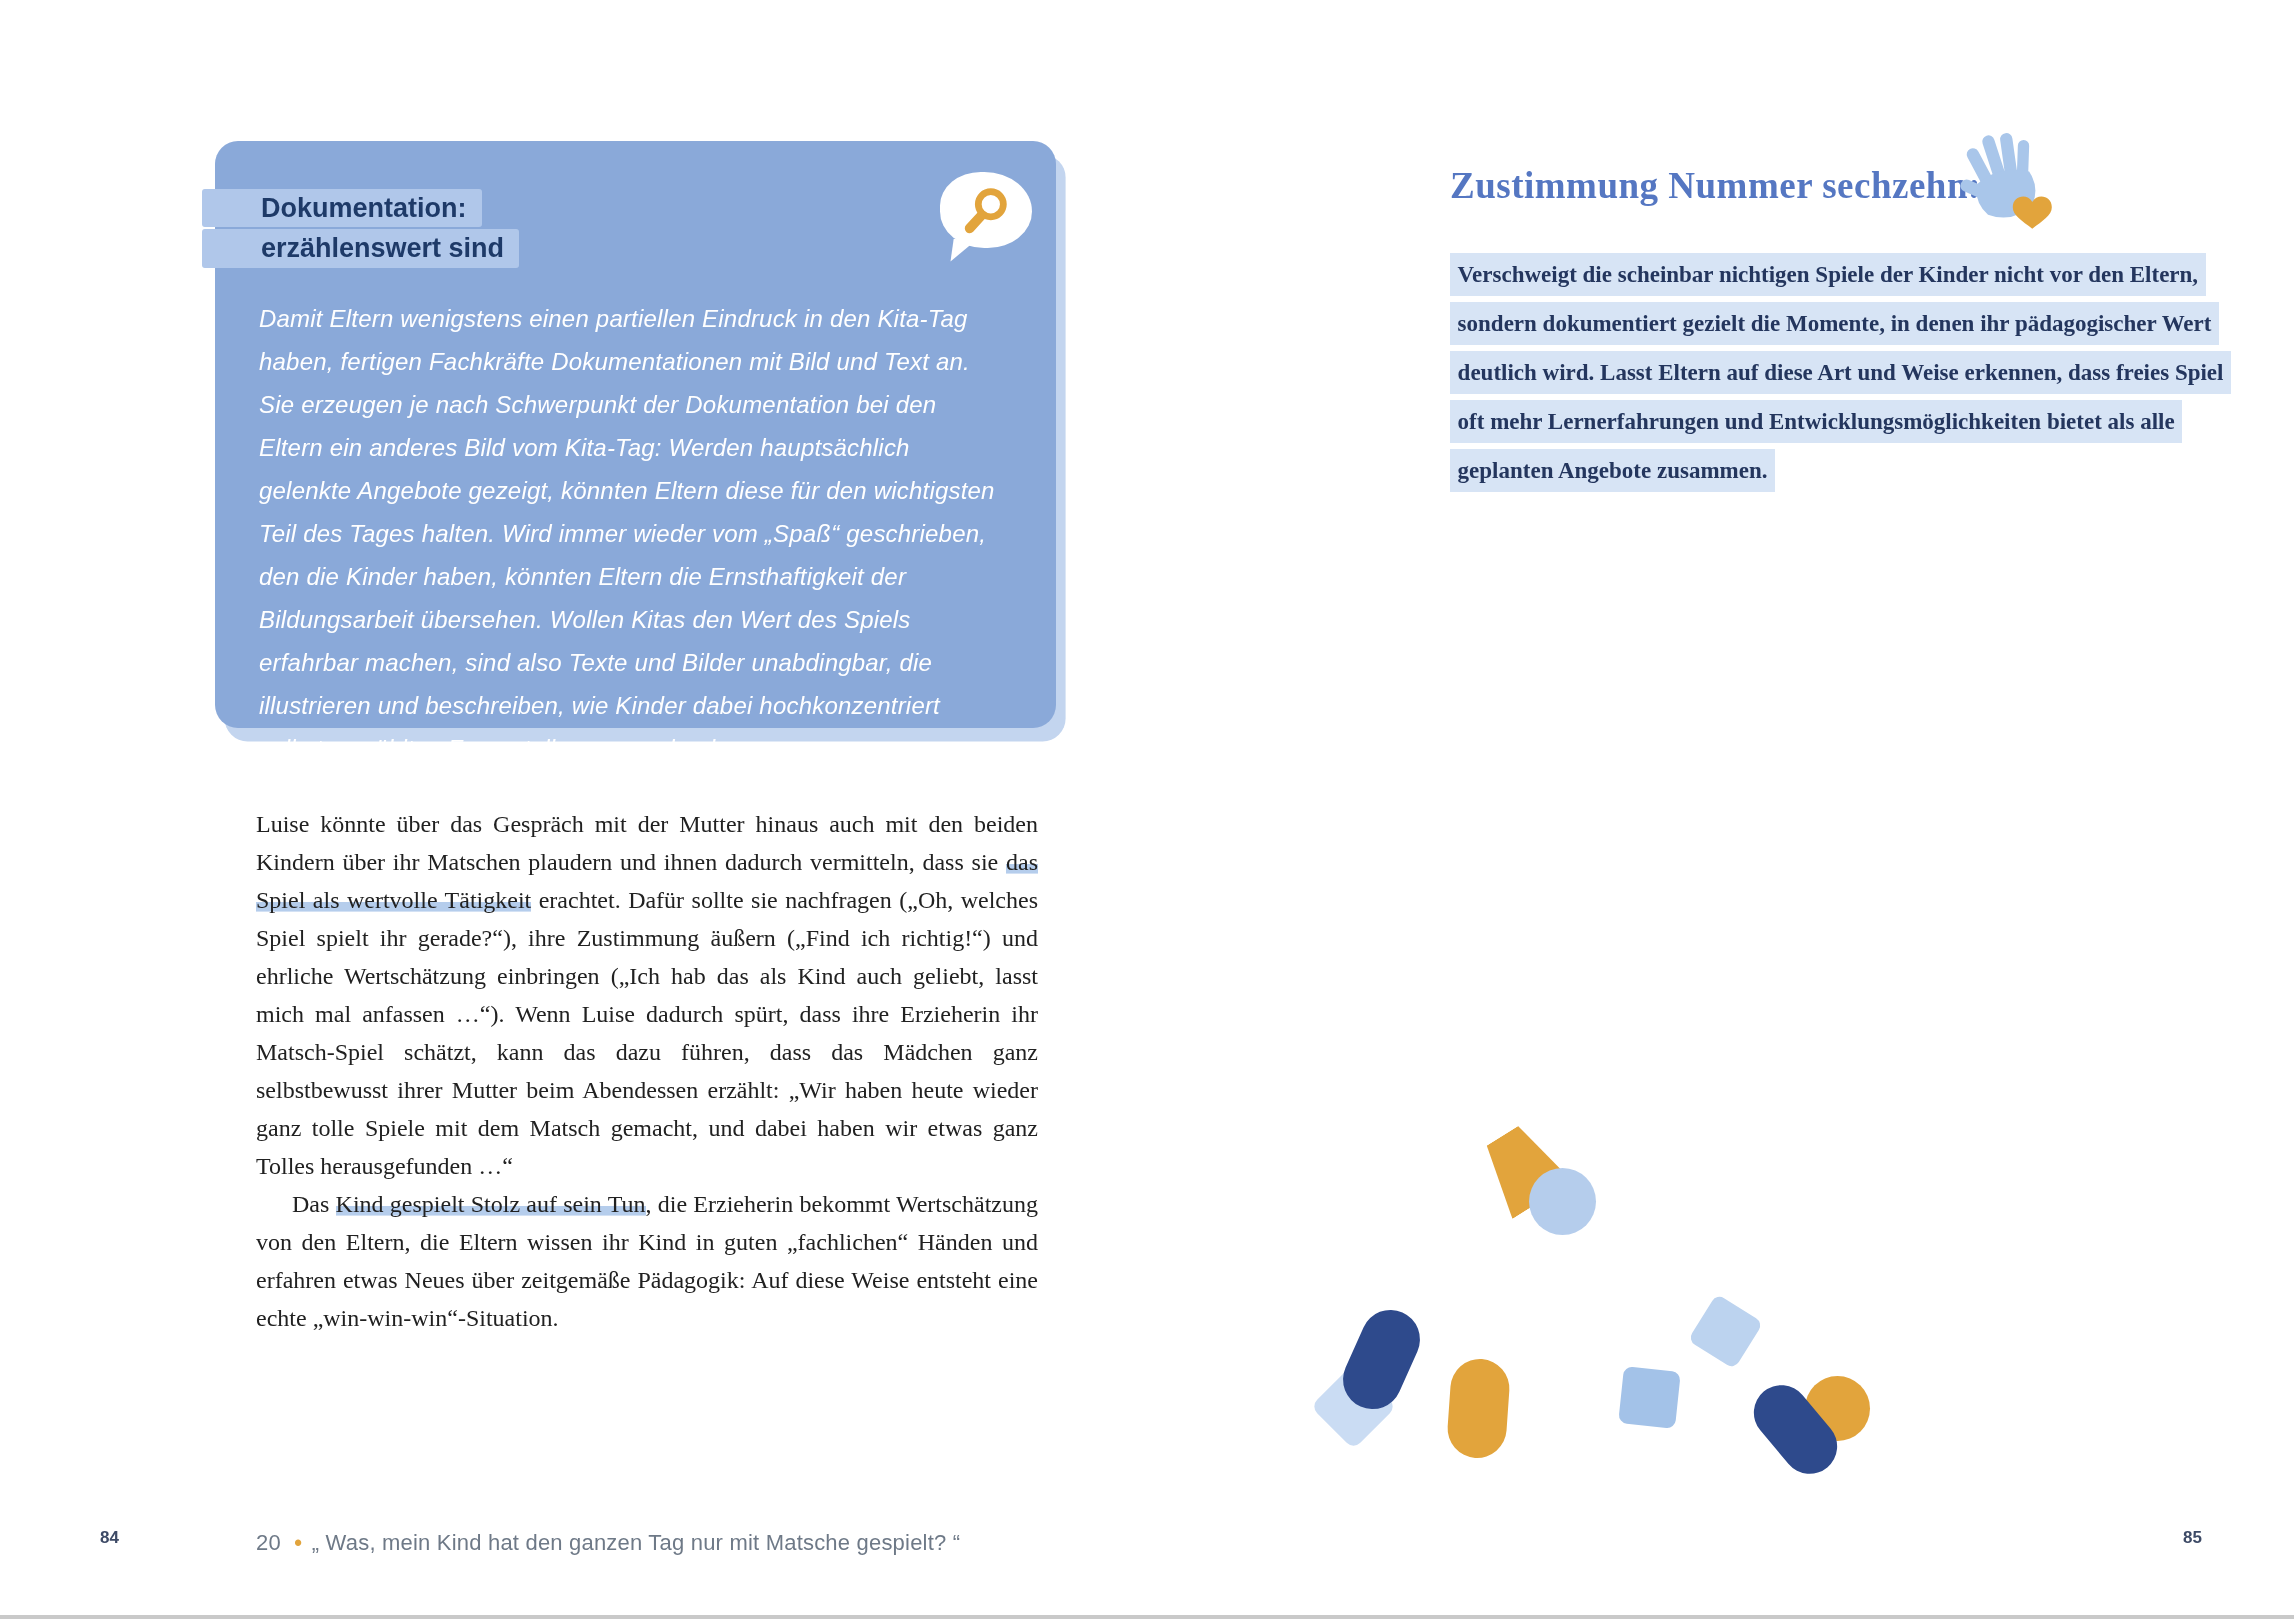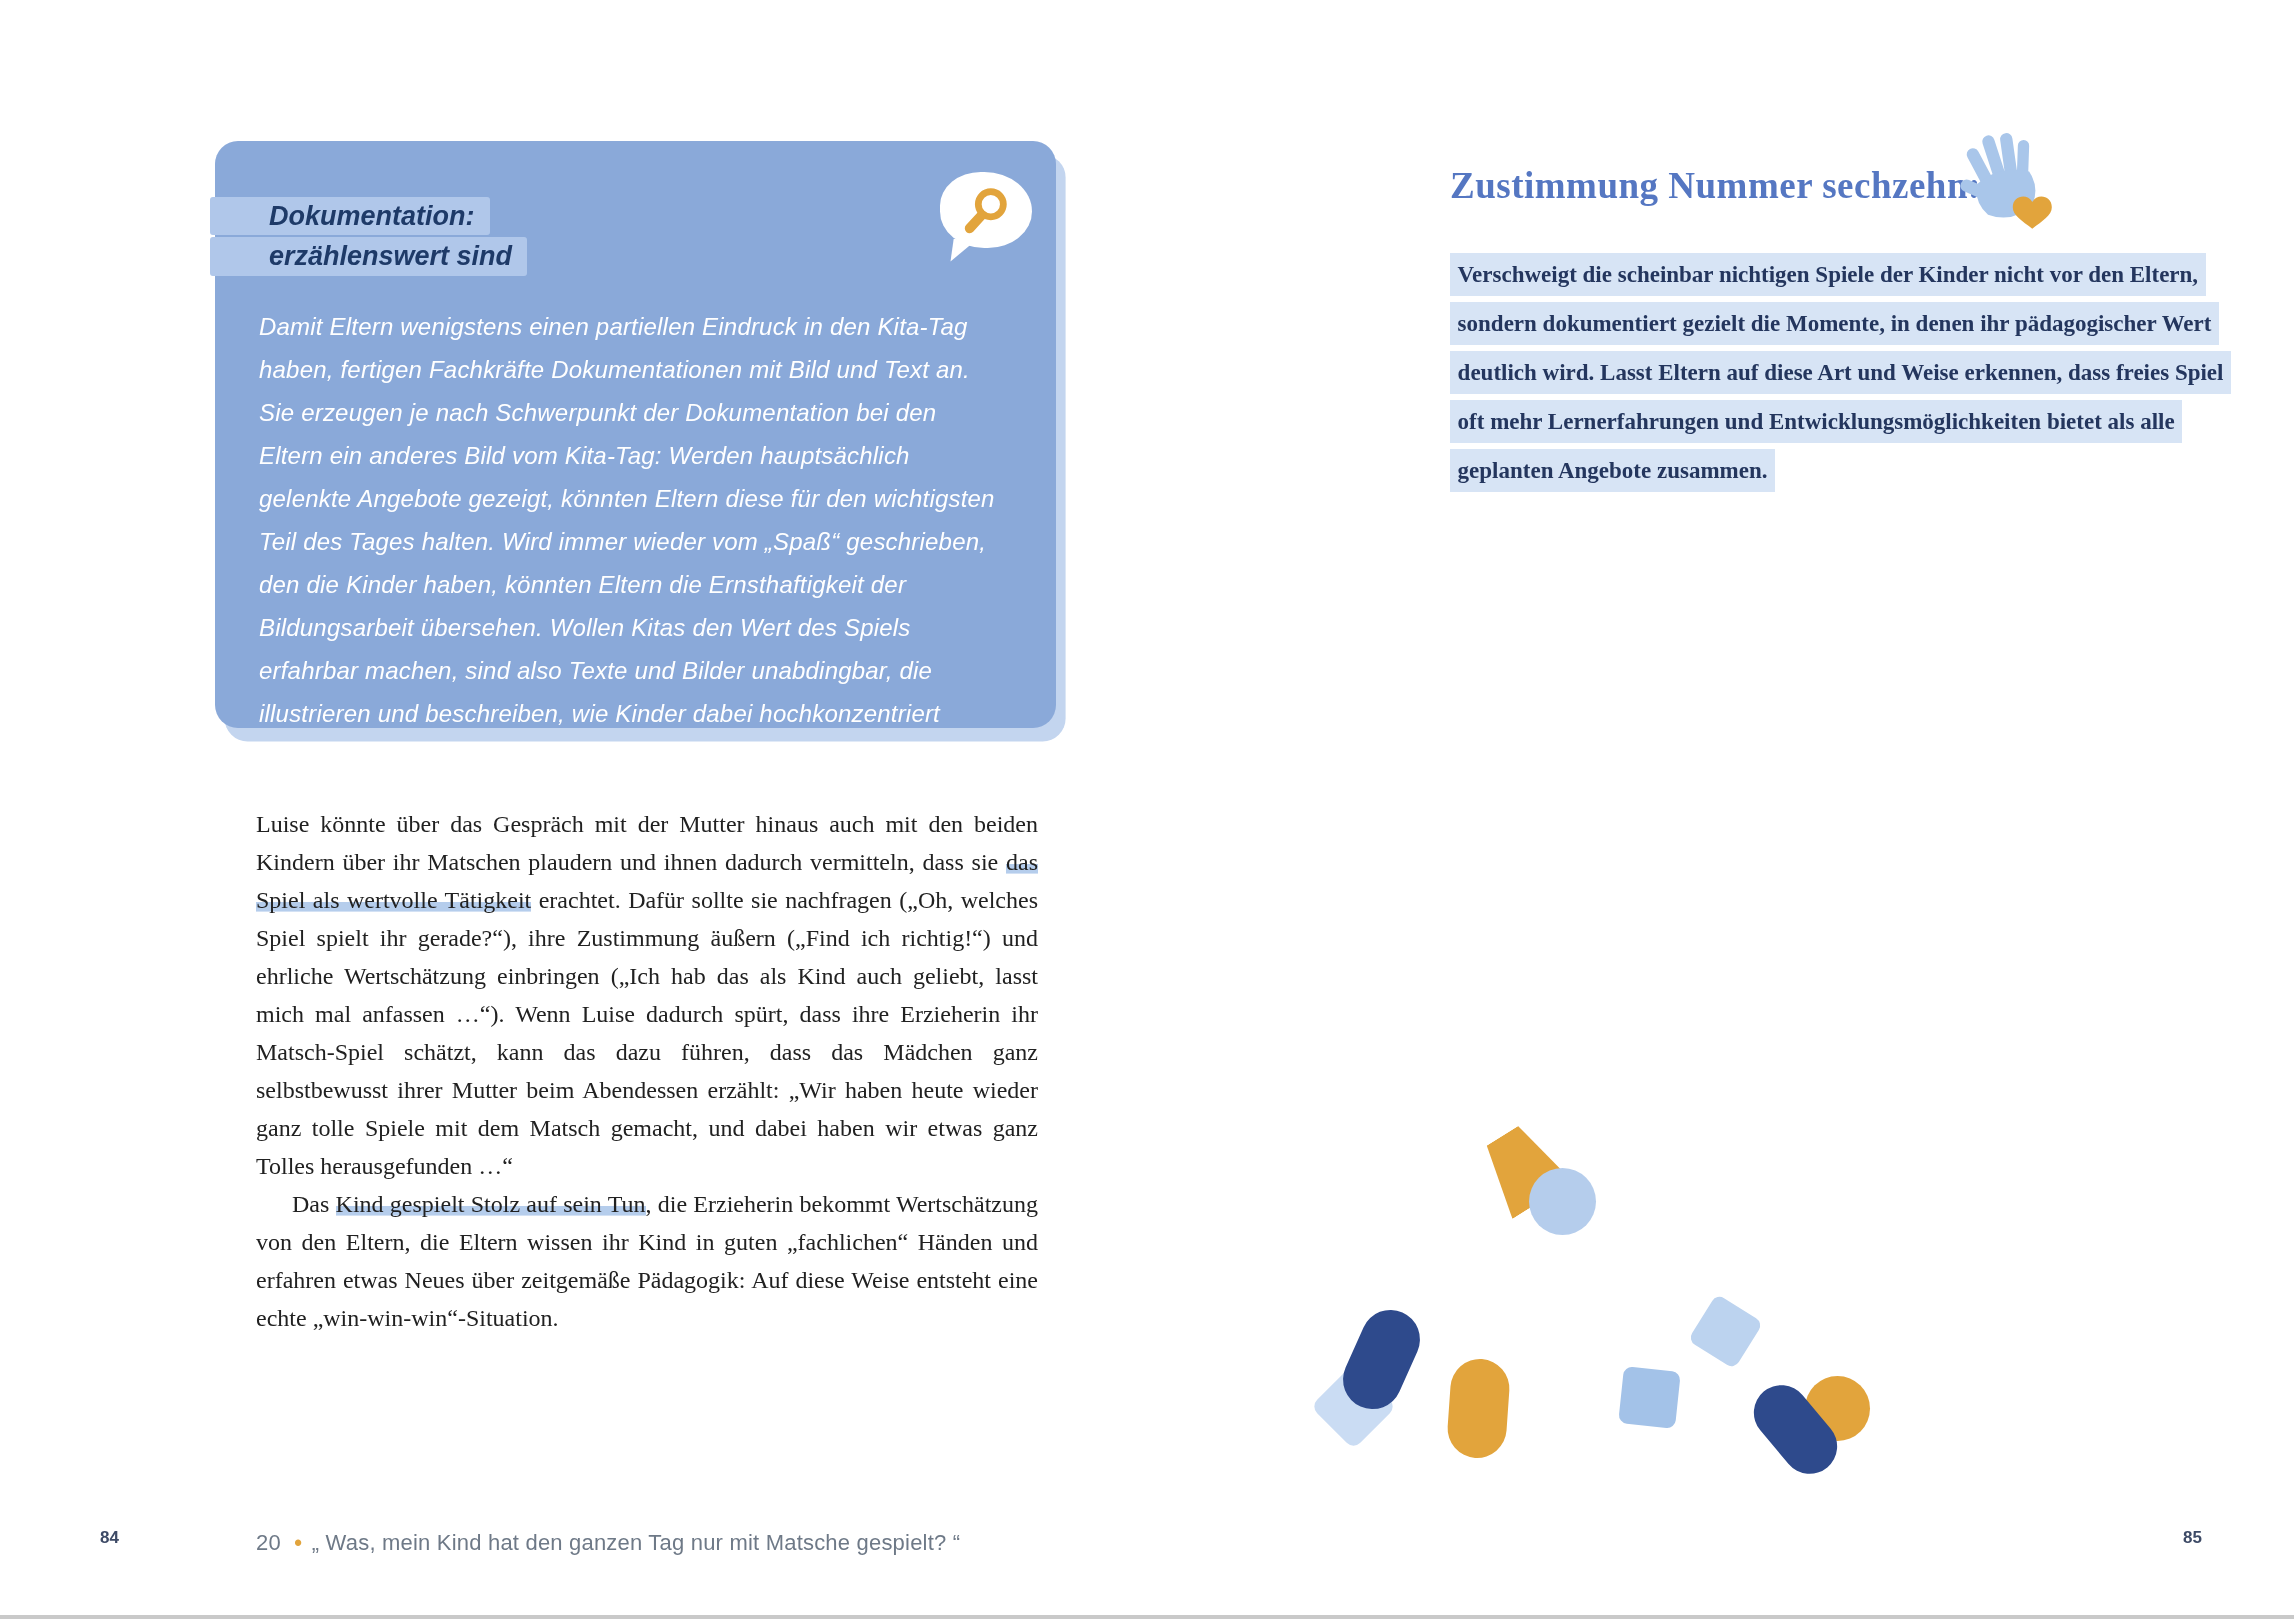--- a/index.html
+++ b/index.html
@@ -12,21 +12,21 @@
   html,body{margin:0;padding:0;background:#ffffff;}
   .page{position:relative;width:2294px;height:1619px;background:#ffffff;overflow:hidden;
         font-family:"Liberation Sans",sans-serif;}
   .bottom-rule{position:absolute;left:0;top:1615px;width:2294px;height:3.8px;background:#c9c9c9;}
 
   
   .info-box{position:absolute;left:215px;top:141px;width:841px;height:587px;
             background:var(--box-blue,#8aa9d9);border-radius:23px;
             box-shadow:9.6px 13.4px 0 0 #c3d5ef;}
   .box-inner{position:relative;padding:44px 44px 0 44px;}
-  .box-title{margin:12px;font-size:27px;font-weight:700;color:var(--navy,#1e3a68);line-height:1;font-style:italic;}
+  .box-title{margin:4px;font-size:27px;font-weight:700;color:var(--navy,#1e3a68);line-height:1;}
   .box-title span{display:table;background:var(--strip-blue,#b0c7ea);
                   margin-left:-61px;padding:5.7px 15.3px 5.7px 59px;margin-bottom:1.9px;
                   border-radius:2.9px;white-space:nowrap;}
   .box-body{margin:29px 0 0 0;color:#ffffff;font-size:24px;line-height:43px;
             letter-spacing:0.2px;width:736px;font-style:italic;}
   
   .bubble{position:absolute;left:725px;top:31px;width:92px;height:76px;background:#ffffff;
           border-radius:46% 54% 50% 50%;}
   .bubble::after{content:"";position:absolute;left:11.5px;bottom:-15.3px;width:0;height:0;
                  border-top:23px solid #ffffff;border-right:21px solid transparent;

